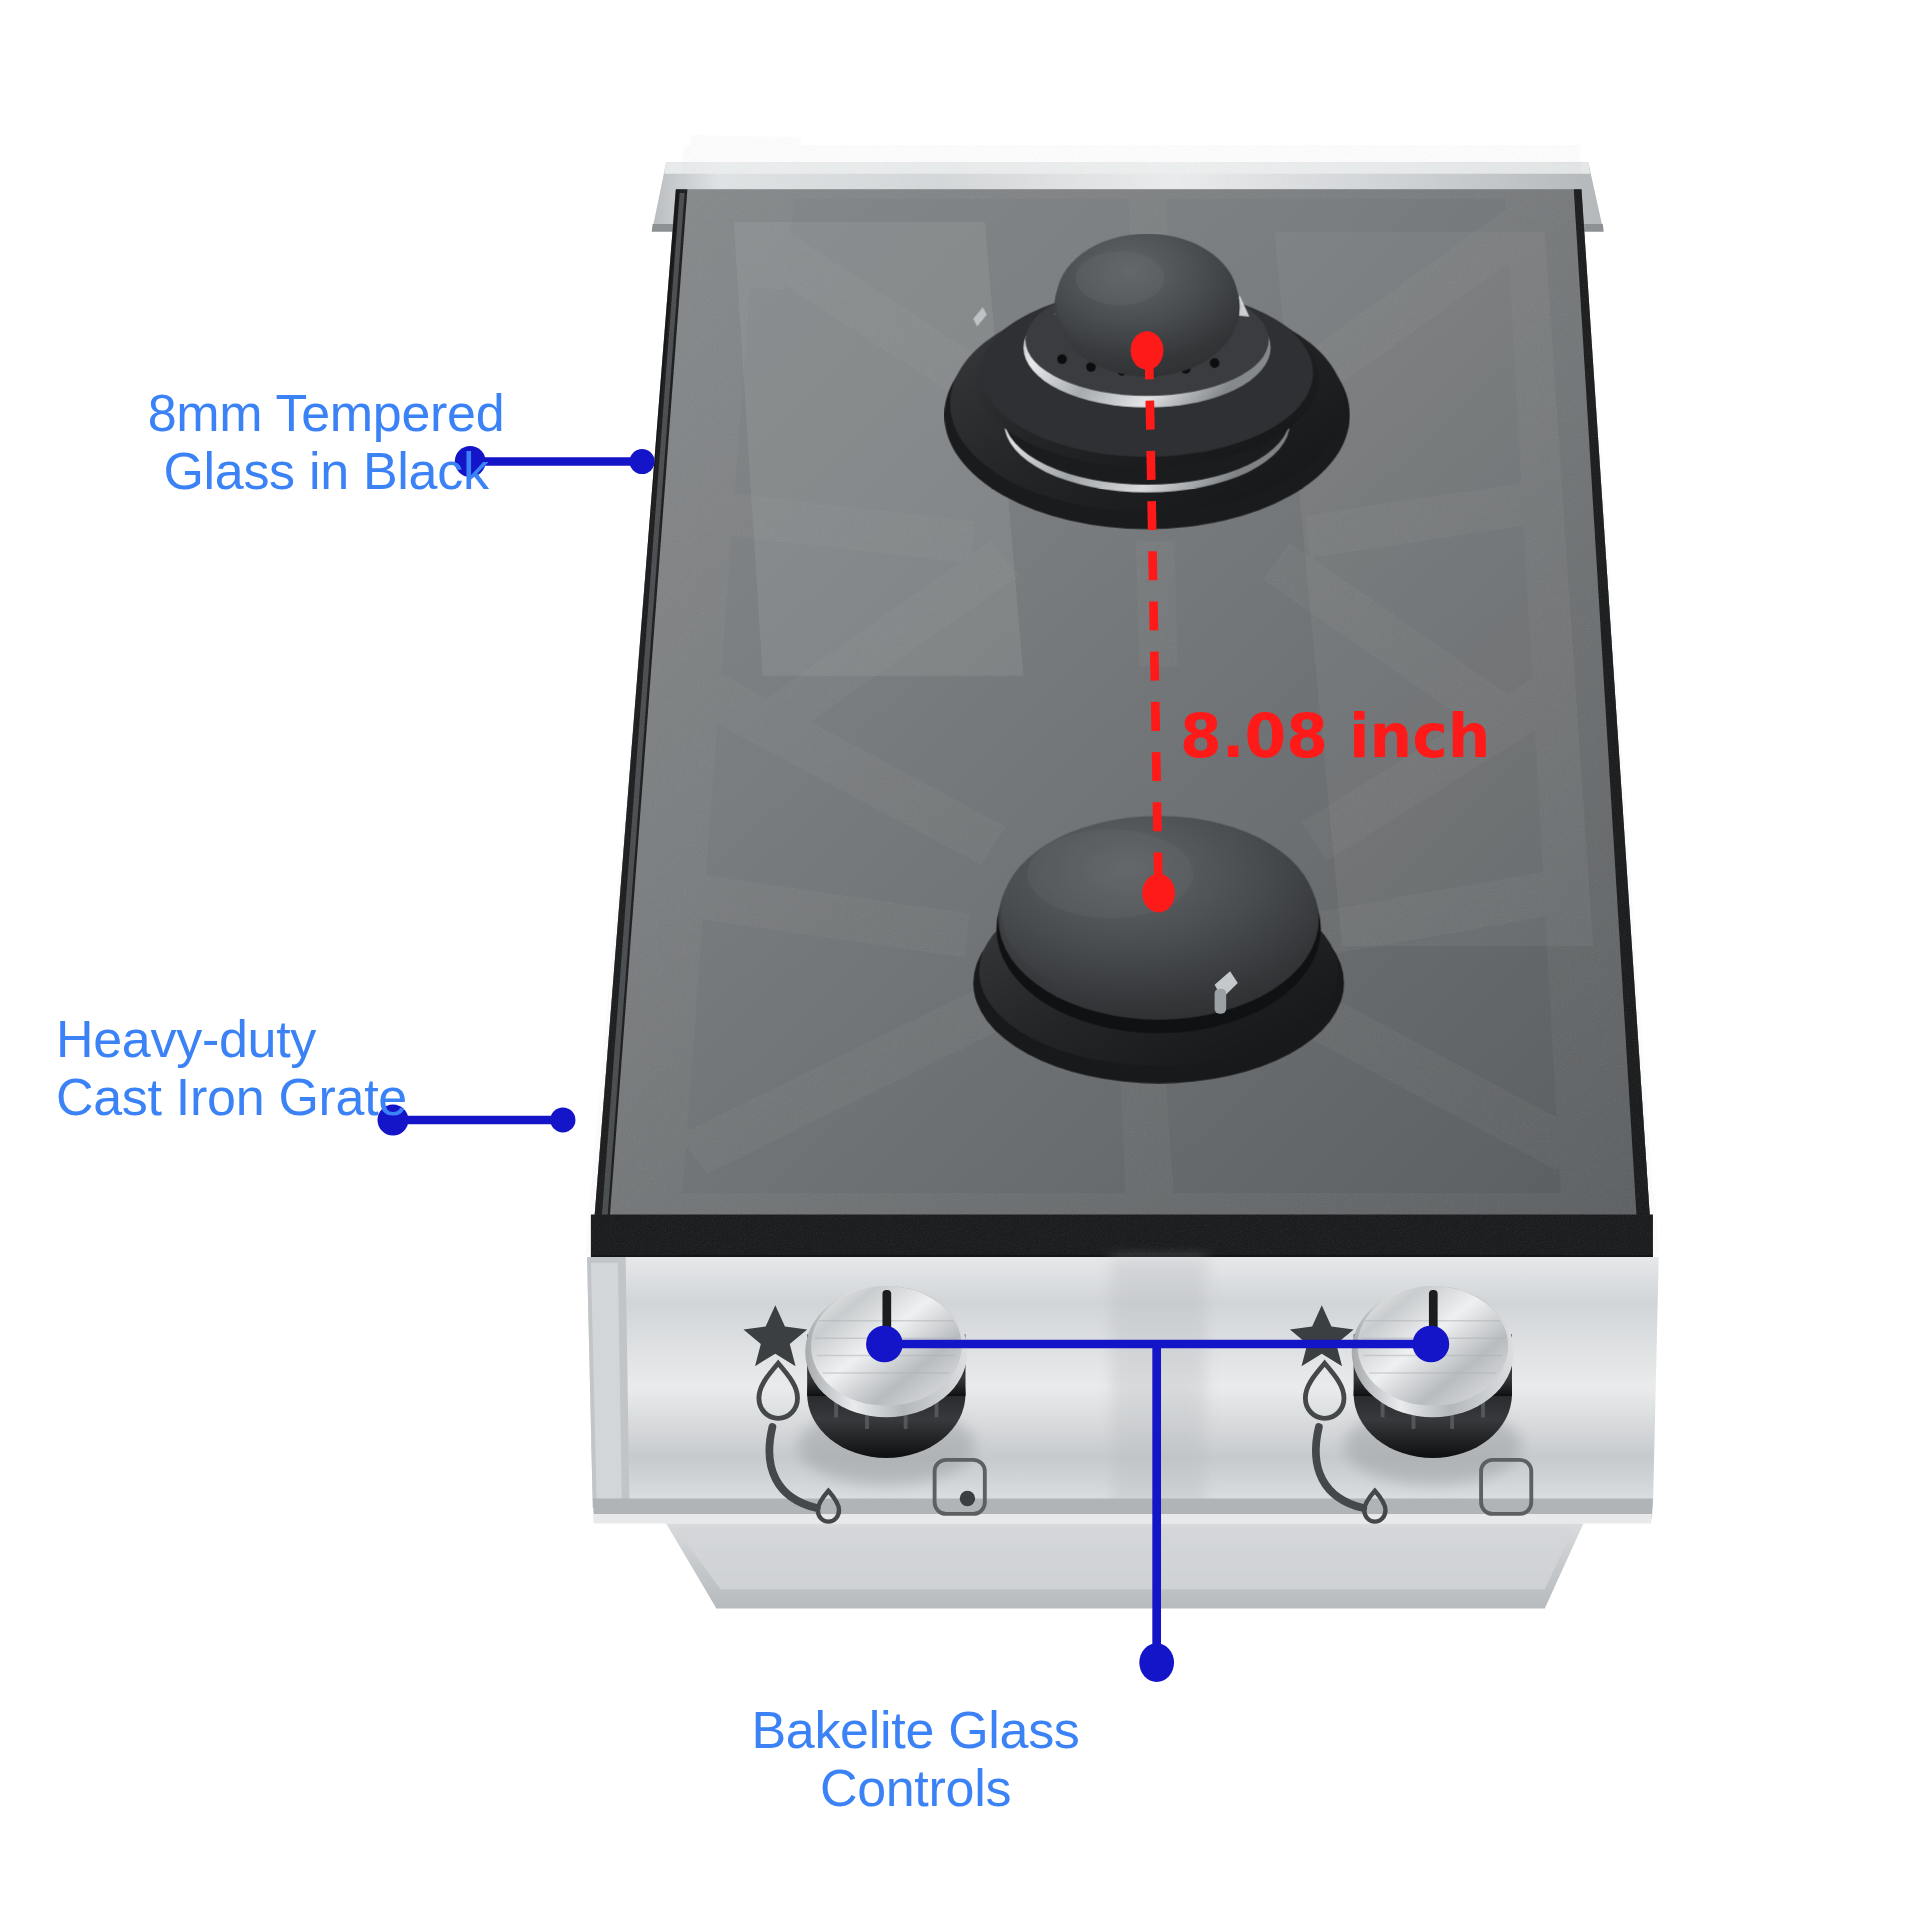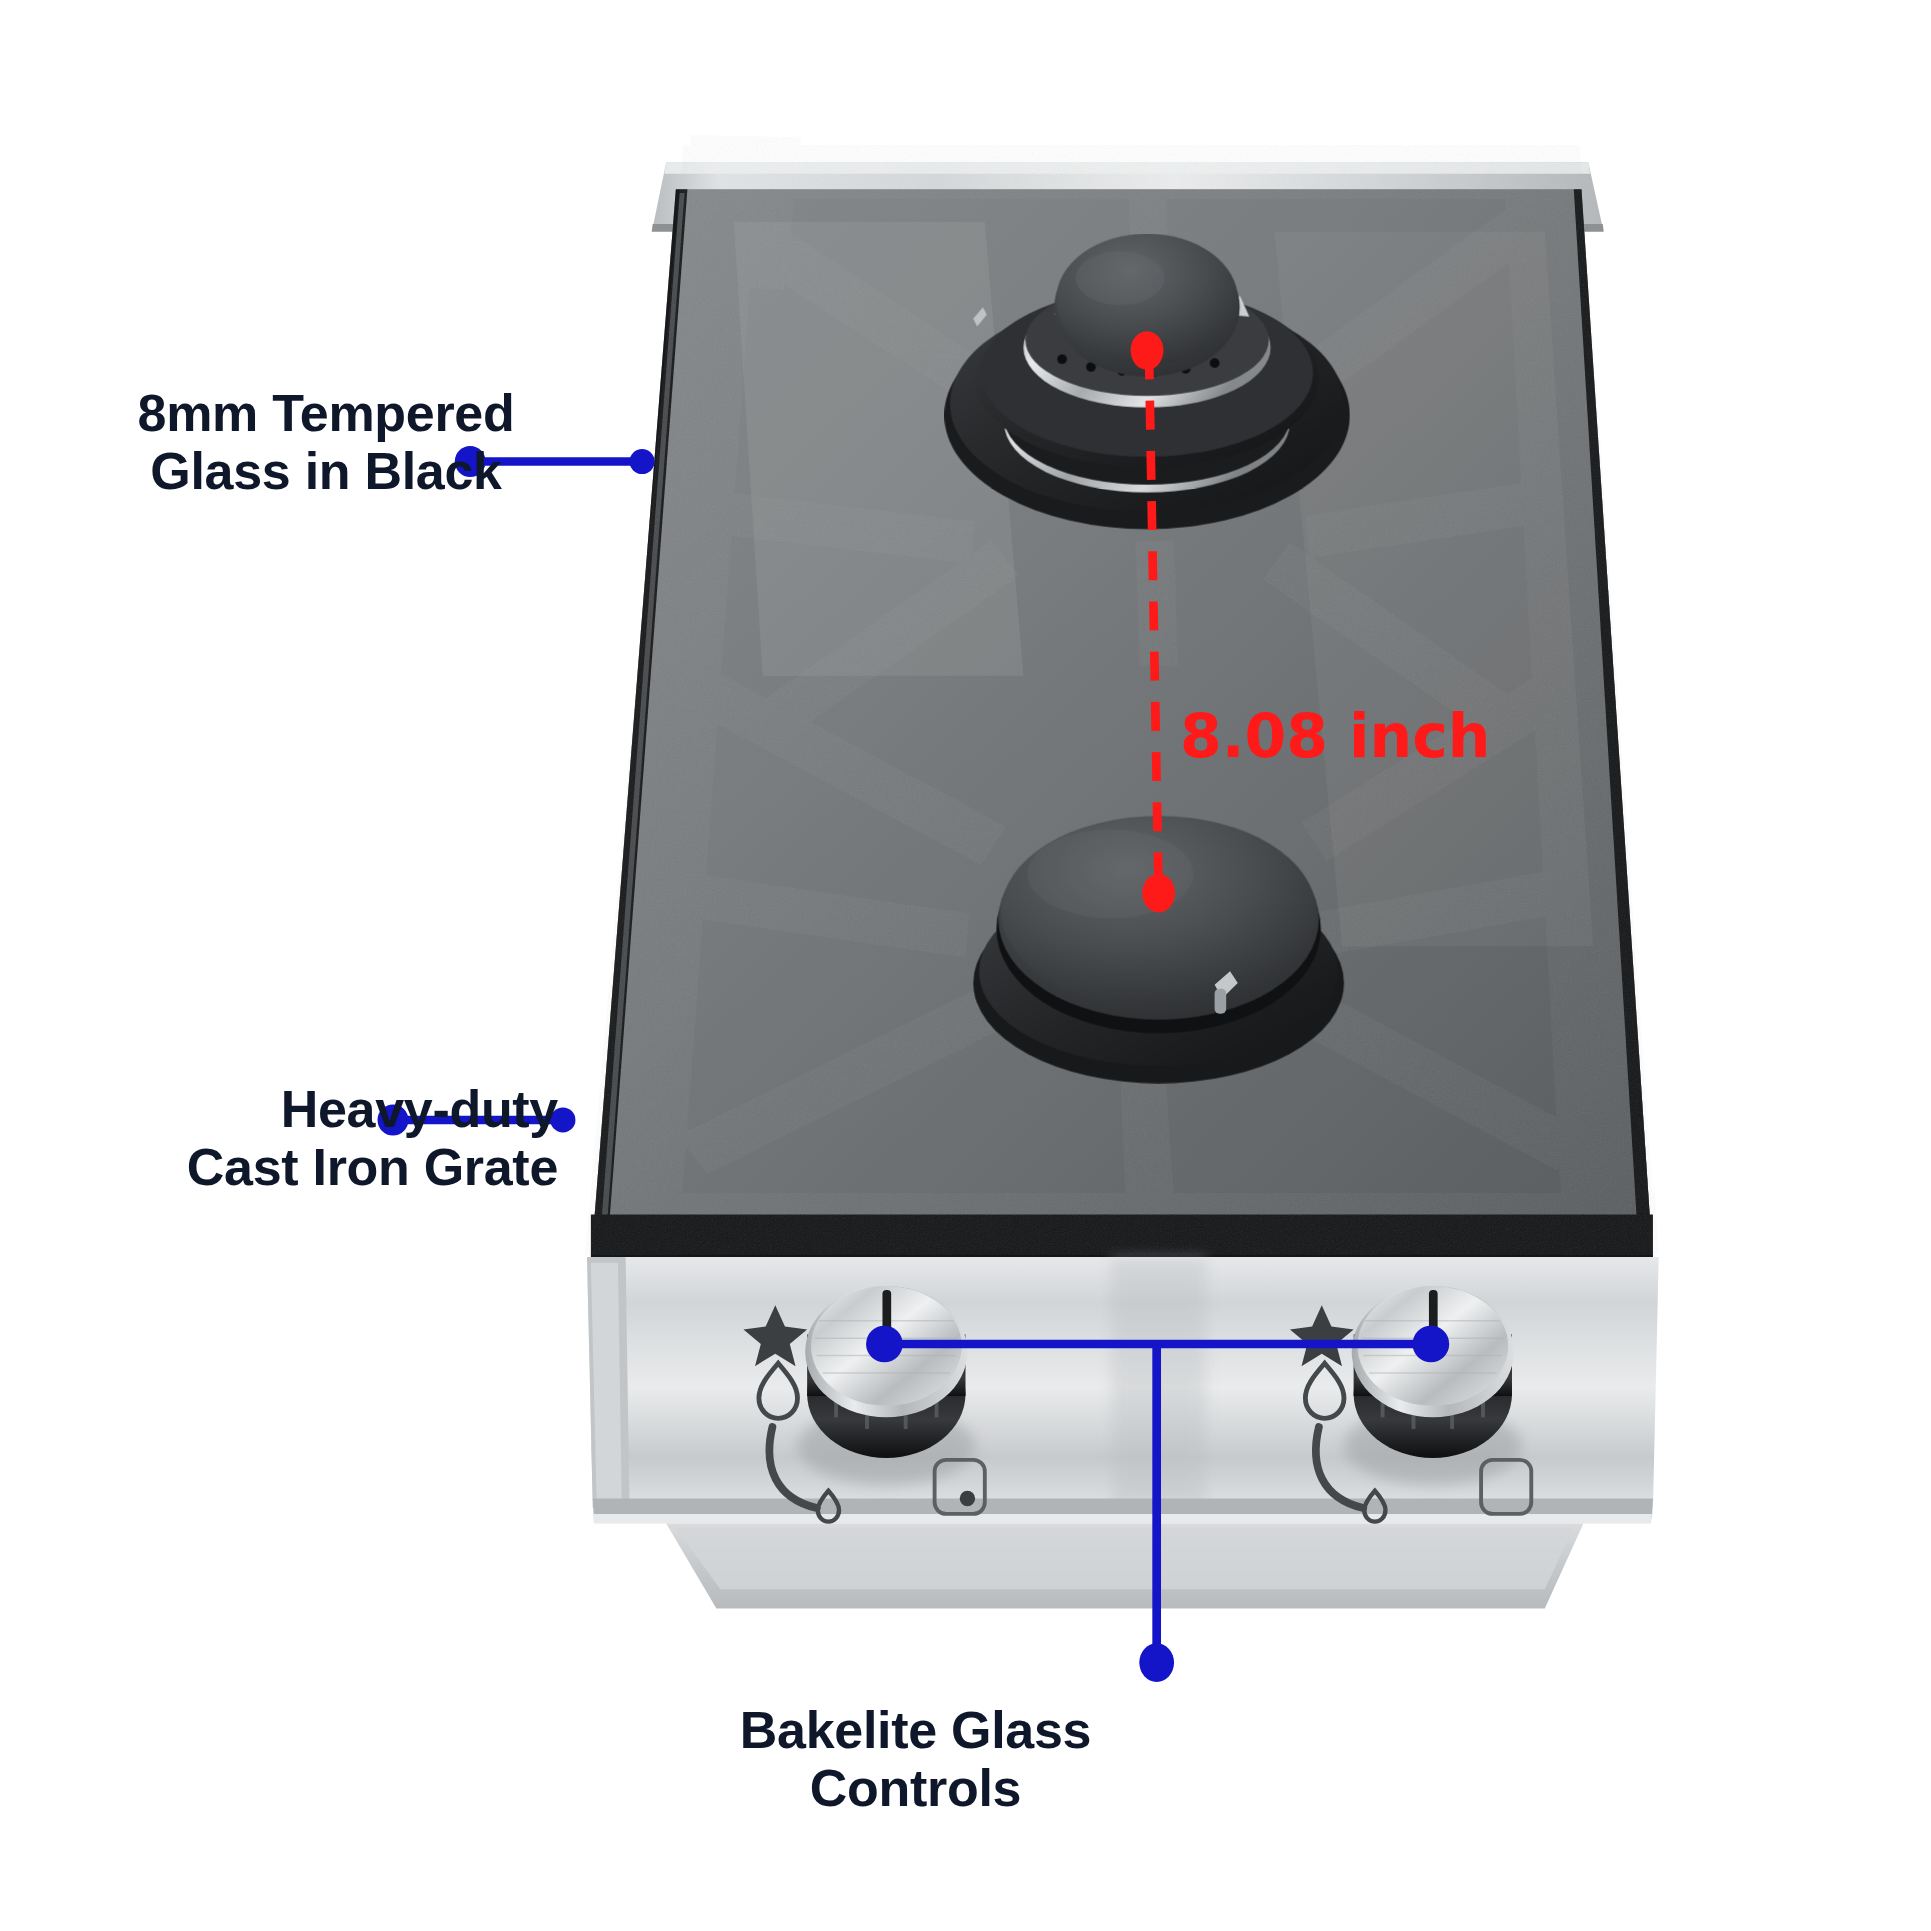--- a/index.html
+++ b/index.html
@@ -5,24 +5,24 @@
   html,body{margin:0;padding:0;background:#ffffff;}
   body{width:1931px;height:1931px;position:relative;overflow:hidden;
        font-family:"Liberation Sans","DejaVu Sans",sans-serif;}
 
   #stage{position:absolute;left:0;top:0;width:1931px;height:1931px;background:#fff;}
 
   
   .product{position:absolute;left:0;top:0;width:1931px;height:1931px;}
 
   
-  .callout-label{position:absolute;color:#0f172a;font-weight:bold;line-height:1.12;
+  .callout-label{position:absolute;color:#3b82f6;font-weight:normal;line-height:1.12;
                  letter-spacing:-0.3px;white-space:pre-line;}
   .cl-glass{left:75px;top:384px;width:502px;font-size:52px;text-align:center;}
-  .cl-grate{left:56px;top:1080px;width:502px;font-size:52px;text-align:right;}
+  .cl-grate{left:56px;top:1010px;width:502px;font-size:52px;text-align:left;}
   .cl-knob {left:915px;top:1701px;width:483px;font-size:52px;text-align:center;
             transform:translateX(-241px);}
 
   
   .overlay{position:absolute;left:0;top:0;width:1931px;height:1931px;pointer-events:none;}
 
   
   .dim-label{position:absolute;left:1180px;top:701px;color:#ff1a1a;font-size:60px;
              font-weight:700;letter-spacing:0px;font-family:"DejaVu Sans",sans-serif;}
 </style>

